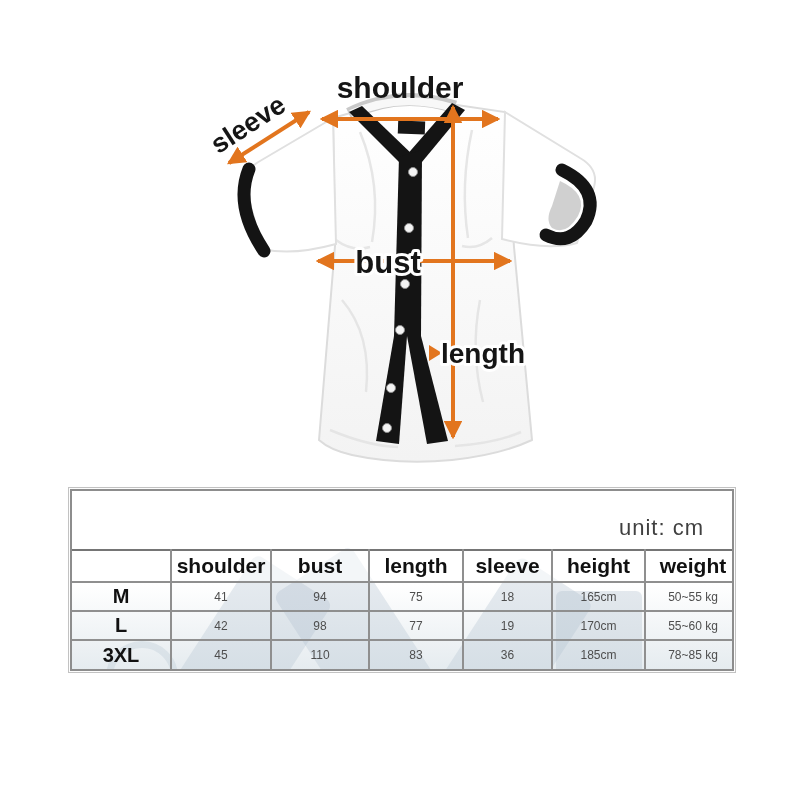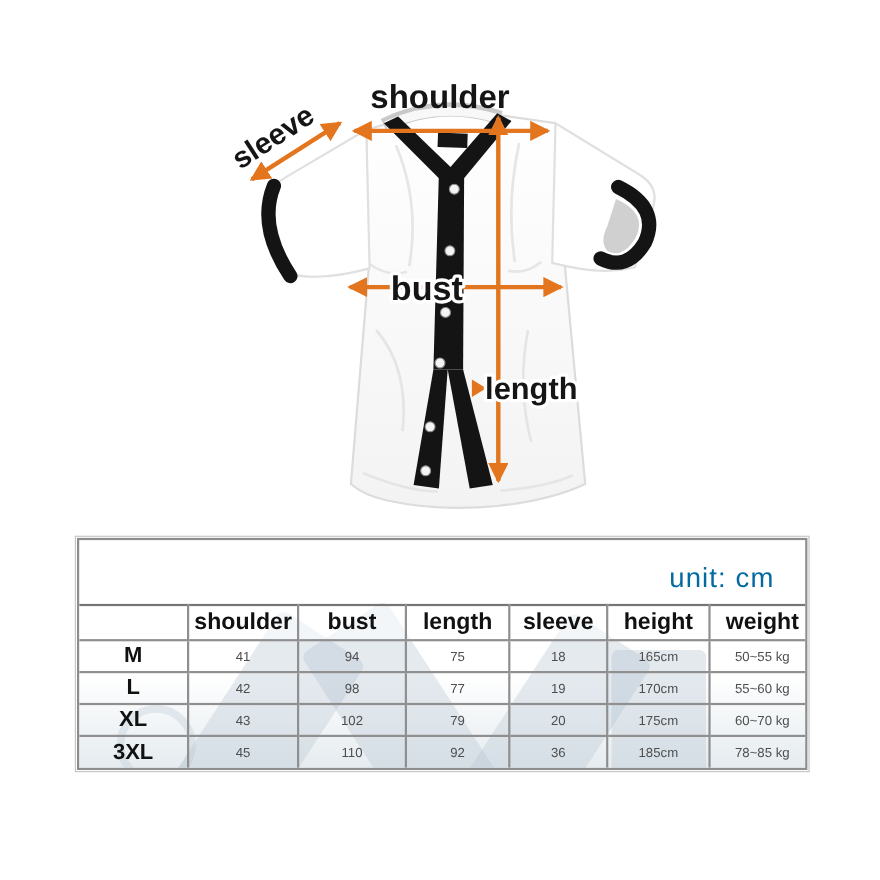--- a/index.html
+++ b/index.html
@@ -10,21 +10,21 @@
   .diagram-svg{position:absolute;left:0;top:0;}
   .measure-label{font-family:"Liberation Sans",sans-serif;font-weight:bold;fill:#151515;}
   .halo{paint-order:stroke;stroke:#ffffff;stroke-width:6px;stroke-linejoin:round;}
 
   
   .table-frame{position:absolute;left:68px;top:487px;width:668px;
     border:1px solid #c2c2c2;background:#fdfdfd;box-sizing:border-box;}
   .table-frame-inner{border:2px solid #8d8d8d;margin:1px;position:relative;overflow:hidden;background:#fff;}
   .unit-row{height:58px;display:flex;align-items:flex-end;justify-content:flex-end;
     padding:0 28px 8px 0;box-sizing:border-box;position:relative;z-index:2;}
-  .unit-note{font-size:25px;color:#0369a1;letter-spacing:1px;}
+  .unit-note{font-size:22px;color:#404040;letter-spacing:1px;}
   table.size-table{border-collapse:collapse;table-layout:fixed;width:100%;position:relative;z-index:2;}
   table.size-table th,table.size-table td{
     border:2px solid #8f8f8f;border-top:2px solid #757575;
     text-align:center;vertical-align:middle;padding:0;height:29px;box-sizing:border-box;}
   table.size-table thead th{font-size:21px;font-weight:bold;color:#111;height:32px;background:rgba(255,255,255,.55);}
   table.size-table td{font-size:12px;color:#4e4e4e;}
   table.size-table td.row-label{font-weight:bold;color:#111;font-size:20px;}
   table.size-table th:first-child,table.size-table td:first-child{border-left:none;}
   table.size-table th:last-child,table.size-table td:last-child{border-right:none;}
   table.size-table tr:last-child td{border-bottom:none;}
@@ -165,33 +165,24 @@
             <tr>
               <td class="row-label">L</td>
               <td>42</td>
               <td>98</td>
               <td>77</td>
               <td>19</td>
               <td>170cm</td>
               <td>55~60 kg</td>
             </tr>
             <tr>
-              <td class="row-label">XL</td>
-              <td>43</td>
-              <td>102</td>
-              <td>79</td>
-              <td>20</td>
-              <td>175cm</td>
-              <td>60~70 kg</td>
-            </tr>
-            <tr>
               <td class="row-label">3XL</td>
               <td>45</td>
               <td>110</td>
-              <td>92</td>
+              <td>83</td>
               <td>36</td>
               <td>185cm</td>
               <td>78~85 kg</td>
             </tr>
           </tbody>
       </table>
     </div>
   </div>
 </div>
 

